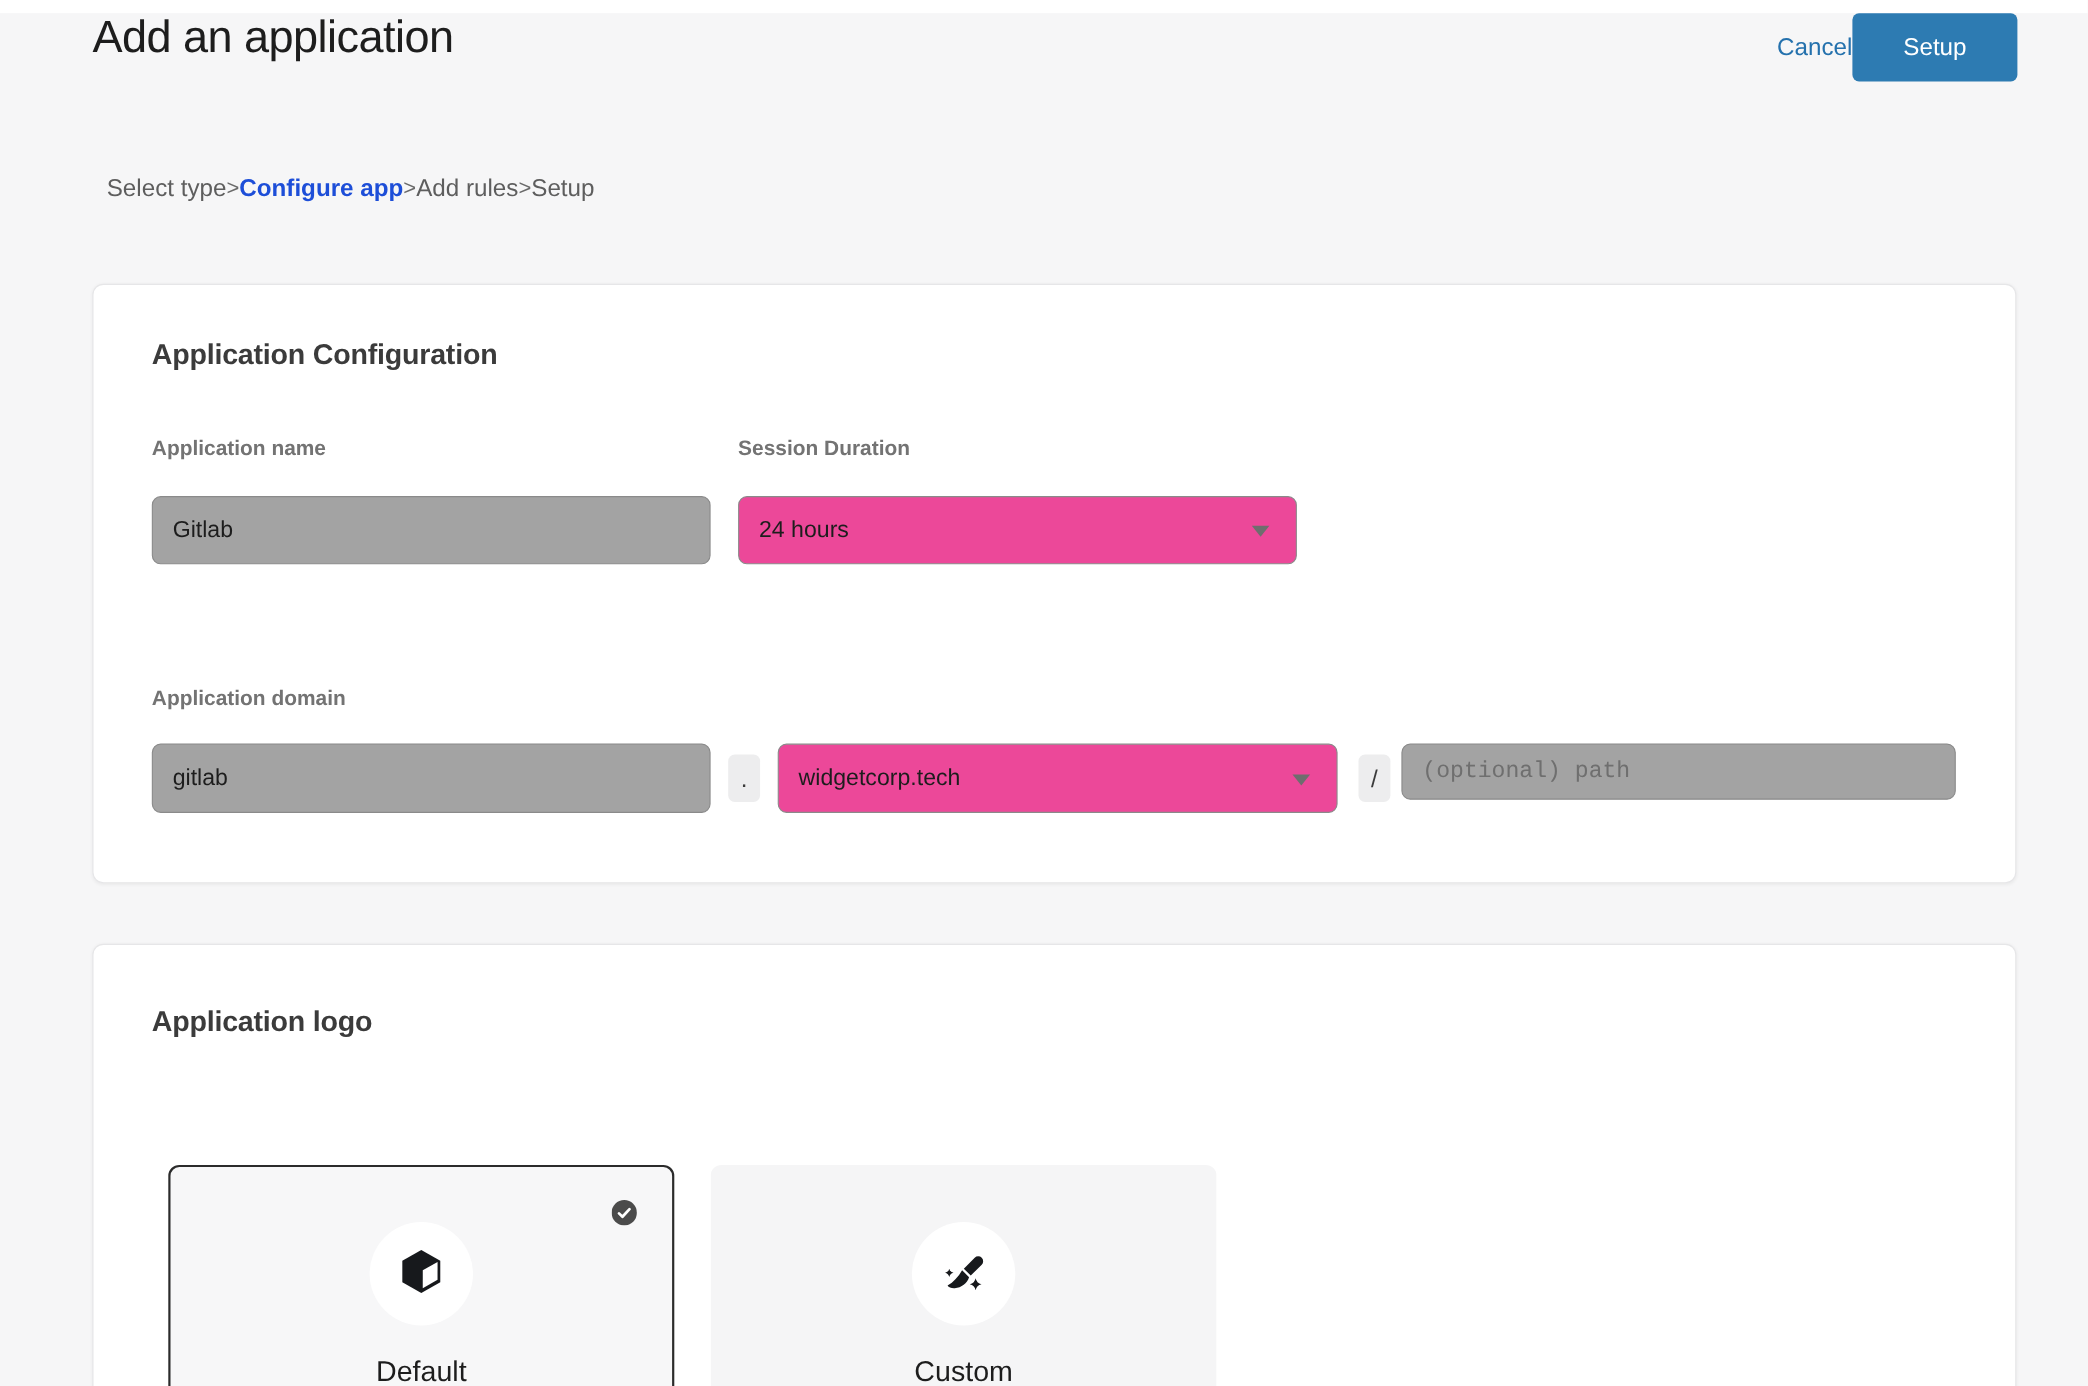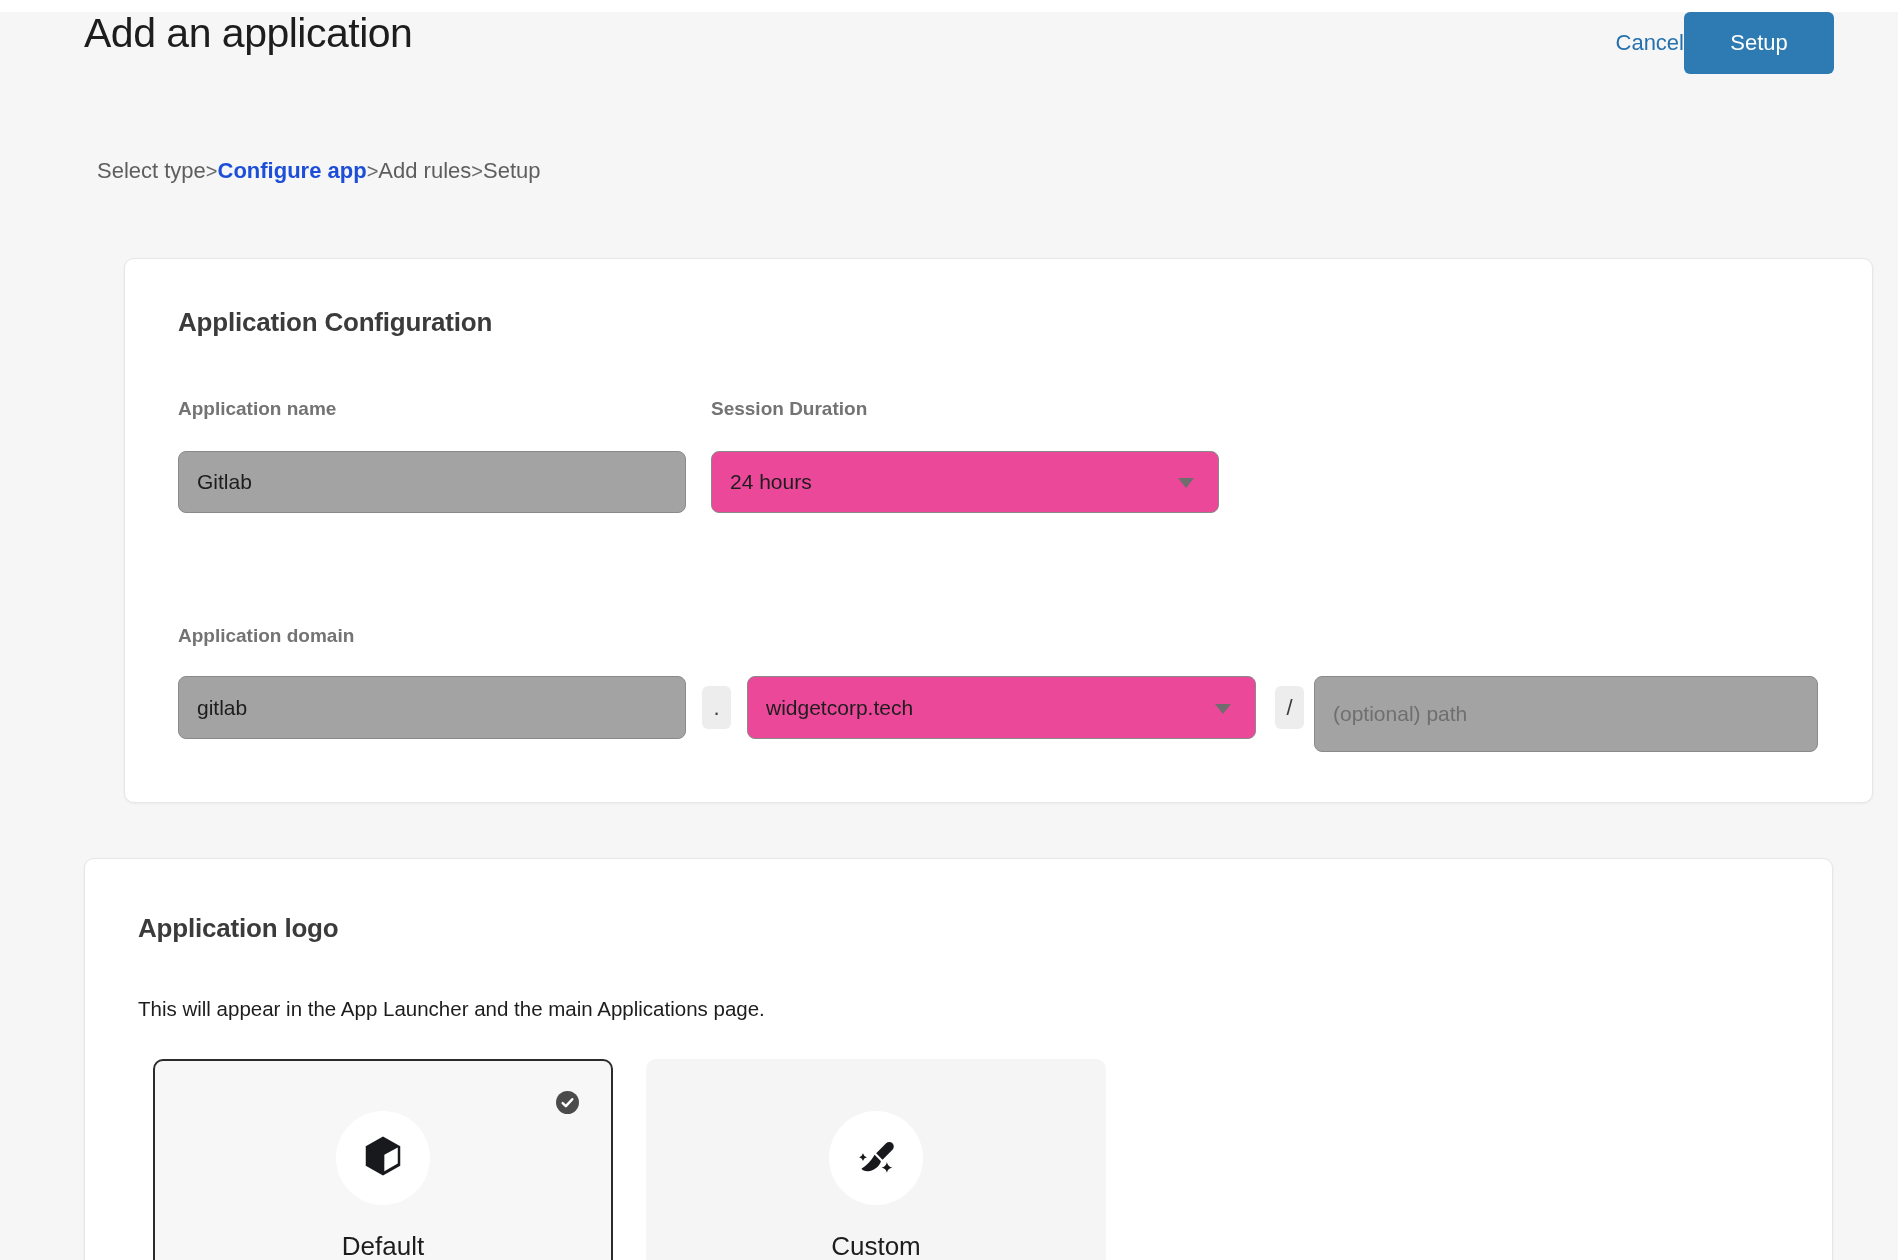--- a/index.html
+++ b/index.html
@@ -36,21 +36,21 @@
   }
   .breadcrumb .crumb{cursor:default;}
   .breadcrumb .crumb.active{font-weight:700;color:#1d4ed8;text-align:right;}
   .breadcrumb .sep{font-size:20px;color:#6a6a6a;}
   
   .card{
     position:absolute;left:84px;width:1749px;background:var(--card-bg);
     border:1px solid #e6e6e8;border-radius:10px;
     box-shadow:0 1px 3px rgba(0,0,0,0.05);
   }
-  .card-config{top:258px;height:545px;margin-left:40px;}
+  .card-config{top:258px;height:545px;}
   .card-logo{top:858px;height:560px;}
   .card h2{
     position:absolute;left:53px;font-size:26px;font-weight:700;color:var(--heading);
     letter-spacing:-0.2px;
   }
   .card-config h2{top:48px;}
   .card-logo h2{top:54px;}
   .field-label{
     position:absolute;font-size:19px;font-weight:700;color:#737373;
   }
@@ -58,21 +58,21 @@
   .lbl-session{left:586px;top:139px;}
   .lbl-domain{left:53px;top:366px;}
   .text-input{
     position:absolute;height:62px;border:1px solid var(--input-border);
     border-radius:8px;background:#a3a3a3;font-size:21px;color:#1d1d1d;
     padding:0 18px;font-family:inherit;outline:none;
   }
   .text-input::placeholder{color:#6f6f6f;opacity:1;}
   .inp-name{left:53px;top:192px;width:508px;}
   .inp-subdomain{left:53px;top:417px;width:508px;height:63px;}
-  .inp-path{left:1189px;top:417px;width:504px;height:76px;}
+  .inp-path{left:1189px;top:417px;width:504px;height:51px;font-family:Liberation Mono, monospace;}
   .select{
     position:absolute;height:62px;border:1px solid var(--input-border);
     border-radius:8px;background:#ec4899;font-size:21px;color:#1d1d1d;
     display:flex;align-items:center;padding:0 18px;cursor:pointer;
   }
   .sel-session{left:586px;top:192px;width:508px;}
   .sel-domain{left:622px;top:417px;width:509px;height:63px;}
   .caret{
     position:absolute;right:24px;top:50%;margin-top:-4px;width:0;height:0;
     border-left:8px solid transparent;border-right:8px solid transparent;
@@ -153,21 +153,20 @@
 
   <div class="chip chip-slash">
     <span>/</span>
   </div>
 
   <input class="text-input inp-path" type="text" placeholder="(optional) path" style="">
 </section>
 
 <section class="card card-logo">
   <h2>Application logo</h2>
-  <p class="logo-desc">This will appear in the App Launcher and the main Applications page.</p>
 
   <div class="tile tile-default selected">
     <span class="badge">
       <svg viewBox="0 0 24 24" width="23" height="23">
         <circle cx="12" cy="12" r="12" fill="#4b4b4b"></circle>
         <path d="M7 12.6 L10.3 15.8 L17 8.6" fill="none" stroke="#ffffff" stroke-width="2.6" stroke-linecap="round" stroke-linejoin="round"></path>
       </svg>
     </span>
     <div class="icon-circle">
       <span>

